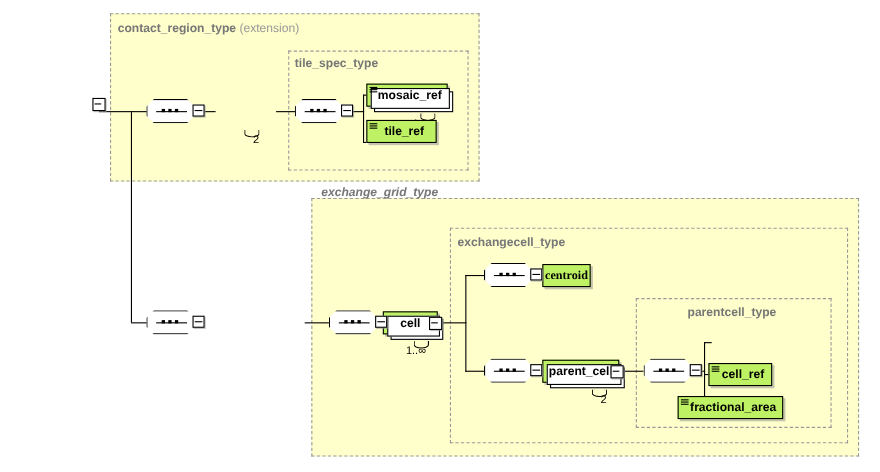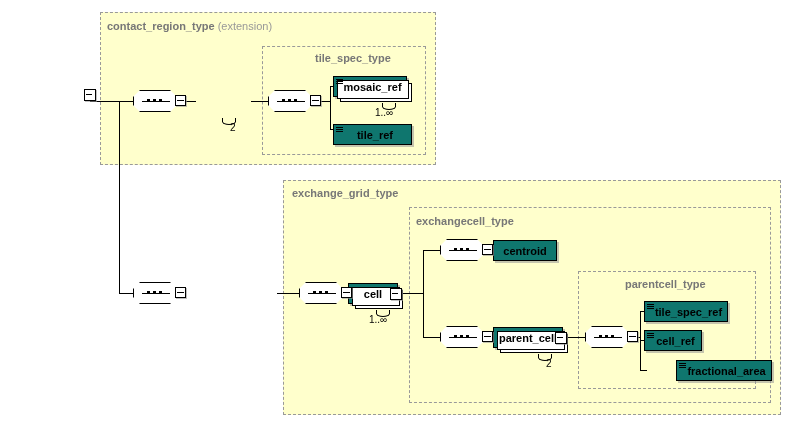--- a/index.html
+++ b/index.html
@@ -20,21 +20,21 @@
   
   .rootnode{position:absolute;height:22px;box-sizing:border-box;
     background:#aad4f5;border:1px solid #000000;border-radius:3px;
     display:flex;align-items:center;justify-content:center;
     font-size:11px;font-weight:bold;color:#000000;
     box-shadow:2px 2px 0 rgba(120,120,120,.45);
     clip-path:polygon(6px 0,100% 0,100% 100%,6px 100%,0 50%);
     padding-left:6px;}
 
   
-  .ebox{position:absolute;height:21px;box-sizing:border-box;background:#0f766e;
+  .ebox{position:absolute;height:21px;box-sizing:border-box;background:#bef264;
     border:1px solid #000000;display:flex;align-items:center;justify-content:center;
     font-size:11px;font-weight:bold;color:#000000;white-space:nowrap;
     box-shadow:2px 2px 0 rgba(150,150,150,.55);padding:0 6px;z-index:5;}
   
   .stack::before{content:"";position:absolute;left:3px;top:3px;right:-3px;bottom:-3px;
     background:#ffffff;border:1px solid #000000;z-index:-1;}
   .stack::after{content:"";position:absolute;left:6px;top:6px;right:-6px;bottom:-6px;
     background:#ffffff;border:1px solid #000000;z-index:-2;}
   .attr-ico{position:absolute;left:2px;top:2px;width:7px;height:7px;}
   .attr-ico i{display:block;height:1px;background:#000;margin-bottom:1px;}
@@ -70,24 +70,24 @@
 
 <div id="canvas">
 
   <div class="tbox" style="left:100px;top:12px;width:336px;height:153px;"></div>
   <div class="tlabel" style="left:107px;top:20px;">
     <span>contact_region_type</span>
     <span class="ext">(extension)</span>
   </div>
 
   <div class="tbox nofill" style="left:262px;top:46px;width:164px;height:109px;"></div>
-  <div class="tlabel" style="left:268px;top:52px;margin-left:47px;">tile_spec_type</div>
+  <div class="tlabel" style="left:268px;top:52px;">tile_spec_type</div>
 
   <div class="tbox" style="left:283px;top:180px;width:498px;height:235px;"></div>
-  <div class="tlabel" style="left:292px;top:187px;">exchange_grid_type</div>
+  <div class="tlabel" style="left:292px;top:169px;font-style:italic;">exchange_grid_type</div>
 
   <div class="tbox nofill" style="left:409px;top:207px;width:362px;height:196px;"></div>
   <div class="tlabel" style="left:416px;top:215px;text-align:center;">exchangecell_type</div>
 
   <div class="tbox nofill" style="left:578px;top:271px;width:178px;height:118px;"></div>
   <div class="tlabel" style="left:585px;top:278px;margin-left:40px;">parentcell_type</div>
 
   <div class="ln lh" style="left:90px;top:101px;width:48px;"></div>
 
   <div class="ln lv" style="left:119px;top:101px;height:192px;"></div>
@@ -202,67 +202,59 @@
     <span class="attr-ico">
         <i></i>
         <i></i>
         <i></i>
       </span>
     <span>mosaic_ref</span>
   </div>
   <div class="curly" style="left:382px;top:103px;"></div>
   <div class="mult" style="left:375px;top:107px;">1..∞</div>
 
-  <div class="ebox attr" style="left:333px;top:124px;width:79px;">
+  <div class="ebox attr" style="left:333px;top:109px;width:64px;">
     <span class="attr-ico">
         <i></i>
         <i></i>
         <i></i>
       </span>
     <span>tile_ref</span>
   </div>
 
 
   <div class="ebox stack" style="left:348px;top:283px;width:50px;">
     <span>cell</span>
     <span class="expander"></span>
   </div>
   <div class="curly" style="left:376px;top:310px;"></div>
   <div class="mult" style="left:369px;top:314px;">1..∞</div>
 
-  <div class="ebox" style="left:493px;top:240px;width:64px;">
+  <div class="ebox" style="left:493px;top:240px;width:44px;font-family:Liberation Serif, serif;">
     <span>centroid</span>
   </div>
 
   <div class="ebox stack" style="left:493px;top:327px;width:70px;">
     <span>parent_cell</span>
     <span class="expander"></span>
   </div>
   <div class="curly" style="left:538px;top:354px;"></div>
   <div class="mult" style="left:546px;top:358px;">2</div>
 
-  <div class="ebox attr" style="left:644px;top:301px;width:84px;">
-    <span class="attr-ico">
-        <i></i>
-        <i></i>
-        <i></i>
-      </span>
-    <span>tile_spec_ref</span>
-  </div>
 
   <div class="ebox attr" style="left:644px;top:330px;width:58px;">
     <span class="attr-ico">
         <i></i>
         <i></i>
         <i></i>
       </span>
     <span>cell_ref</span>
   </div>
 
-  <div class="ebox attr" style="left:676px;top:360px;width:96px;">
+  <div class="ebox attr" style="left:616px;top:360px;width:96px;">
     <span class="attr-ico">
         <i></i>
         <i></i>
         <i></i>
       </span>
     <span>fractional_area</span>
   </div>
 
 </div>
 

